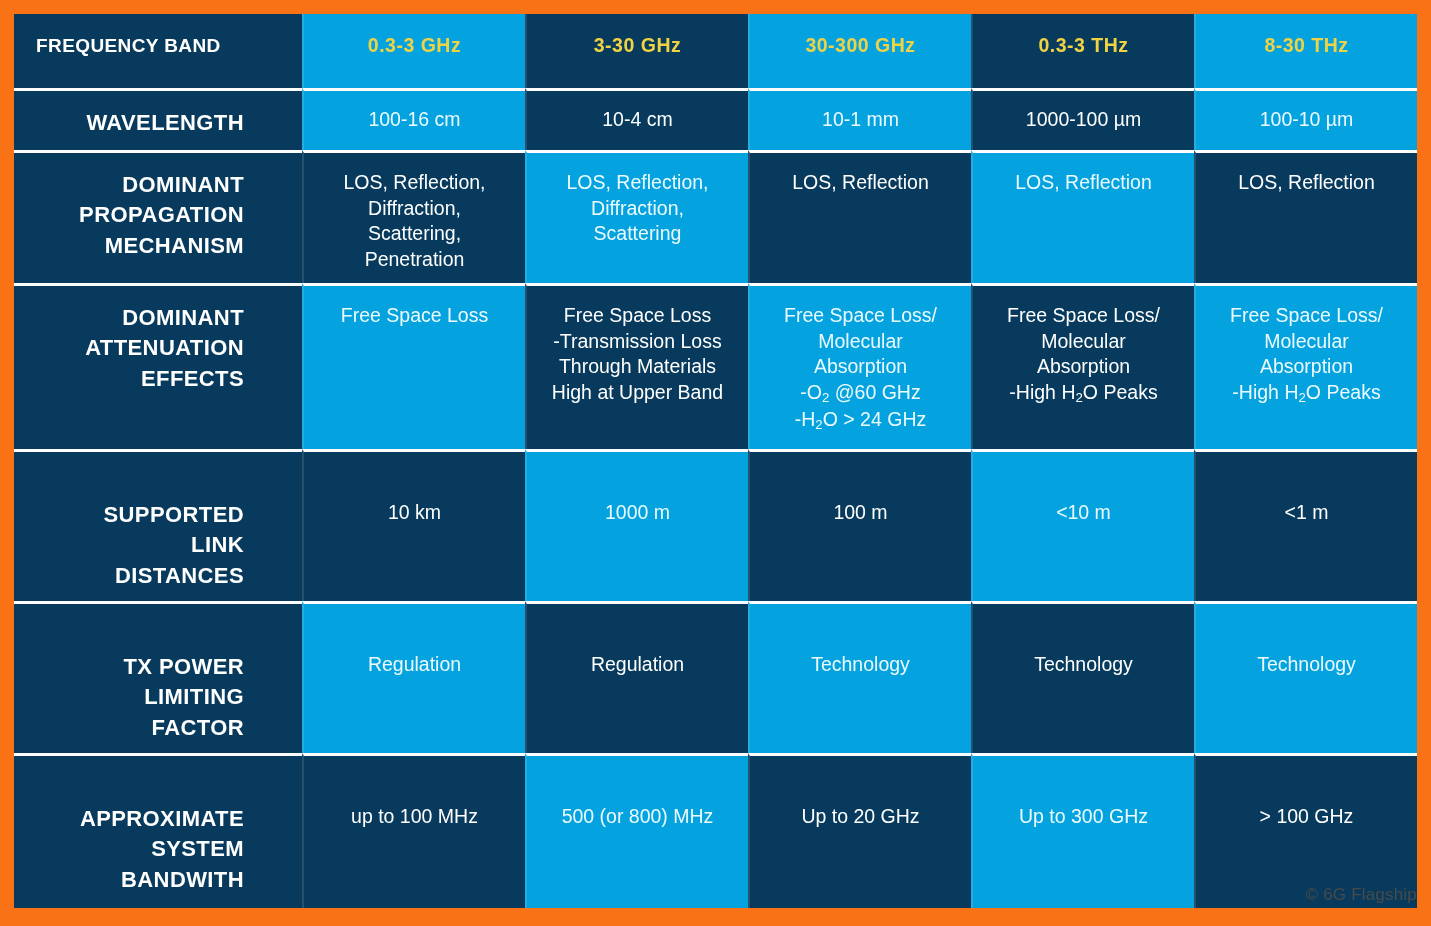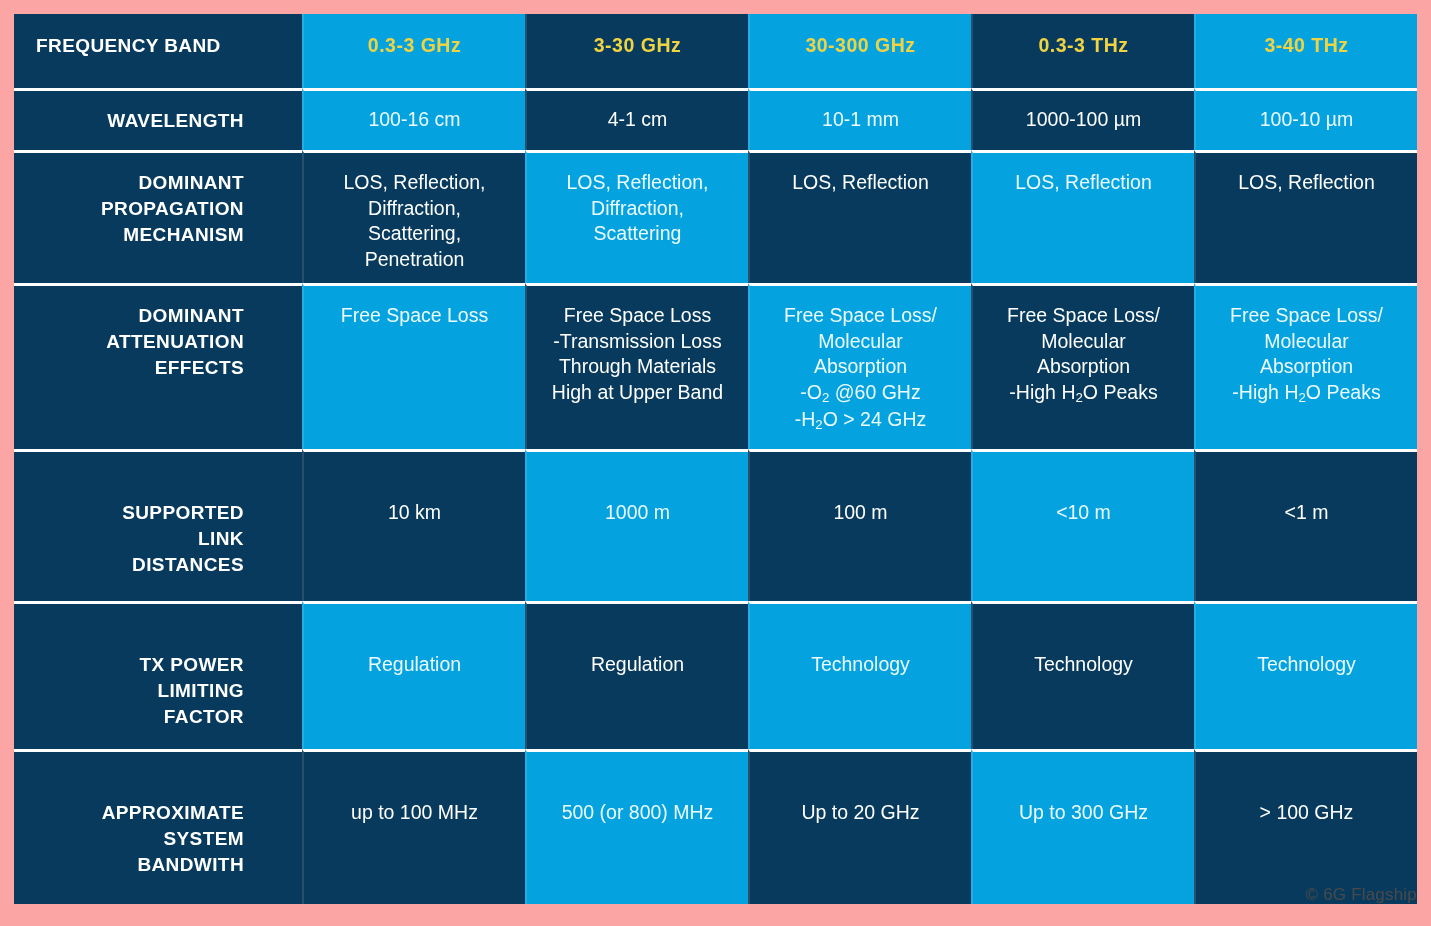--- a/index.html
+++ b/index.html
@@ -11,21 +11,21 @@
     width: 1431px;
     height: 926px;
     font-family: "Liberation Sans", sans-serif;
     overflow: hidden;
   }
 
   .page {
     position: relative;
     width: 1431px;
     height: 926px;
-    background: #fca5a5;
+    background: #f97316;
     box-sizing: border-box;
   }
 
   .table-wrap {
     position: absolute;
     left: 14px;
     top: 14px;
     width: 1403px;
     height: 863px;
   }
@@ -64,21 +64,21 @@
 
   .cell-inner {
     padding: 14px 10px 10px 10px;
     line-height: 1.32;
   }
 
   
   .rowlabel .cell-inner {
     color: #ffffff;
     font-weight: bold;
-    font-size: 19px;
+    font-size: 22px;
     letter-spacing: 0.4px;
     text-align: right;
     padding-right: 58px;
     padding-top: 15px;
     line-height: 1.38;
   }
 
   
   tr.header-row td { height: 64px; }
   tr.header-row .cell-inner {
@@ -182,33 +182,33 @@
                 <span class="hdr-band">30-300 GHz</span>
               </div>
             </td>
             <td class="dark sep-left">
               <div class="cell-inner">
                 <span class="hdr-band">0.3-3 THz</span>
               </div>
             </td>
             <td class="light sep-left">
               <div class="cell-inner">
-                <span class="hdr-band">3-40 THz</span>
+                <span class="hdr-band">8-30 THz</span>
               </div>
             </td>
           </tr>
           <tr class="r-wavelength">
             <td class="rowlabel dark">
               <div class="cell-inner">WAVELENGTH</div>
             </td>
             <td class="light sep-left">
               <div class="cell-inner"><span class="datatext">100-16 cm</span></div>
             </td>
             <td class="dark sep-left">
-              <div class="cell-inner"><span class="datatext">4-1 cm</span></div>
+              <div class="cell-inner"><span class="datatext">10-4 cm</span></div>
             </td>
             <td class="light sep-left">
               <div class="cell-inner"><span class="datatext">10-1 mm</span></div>
             </td>
             <td class="dark sep-left">
               <div class="cell-inner"><span class="datatext">1000-100 µm</span></div>
             </td>
             <td class="light sep-left">
               <div class="cell-inner"><span class="datatext">100-10 µm</span></div>
             </td>

